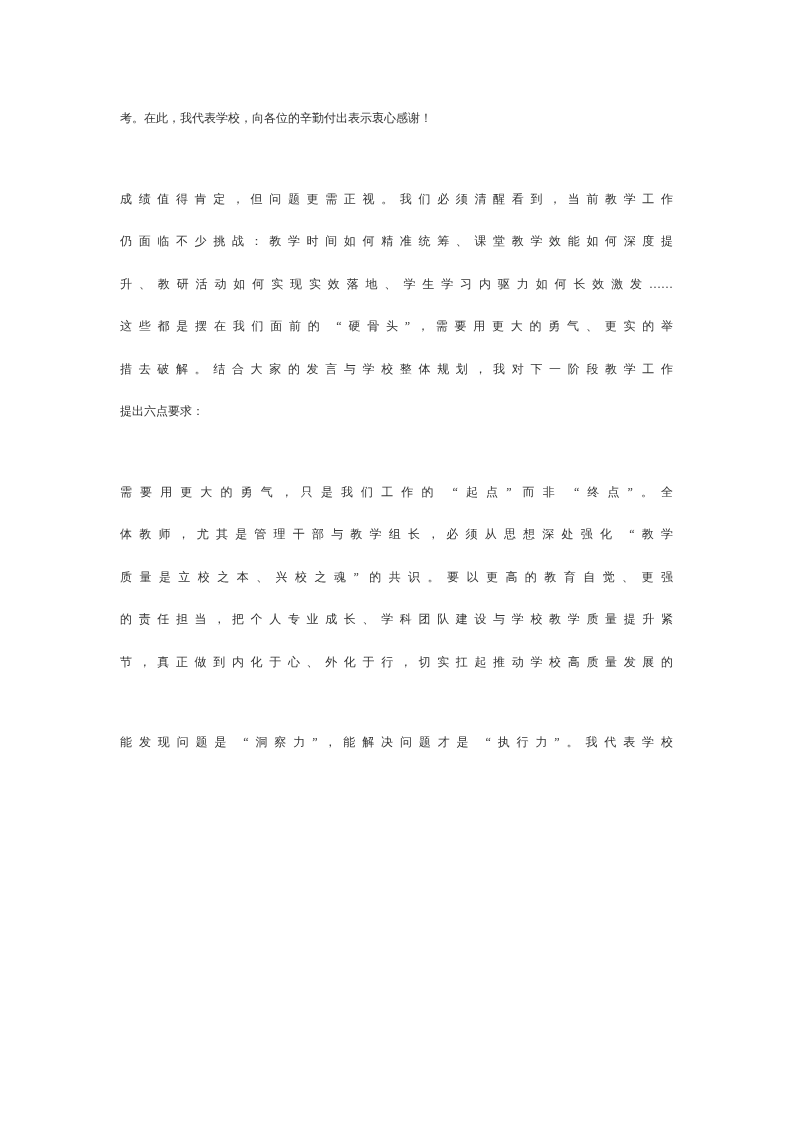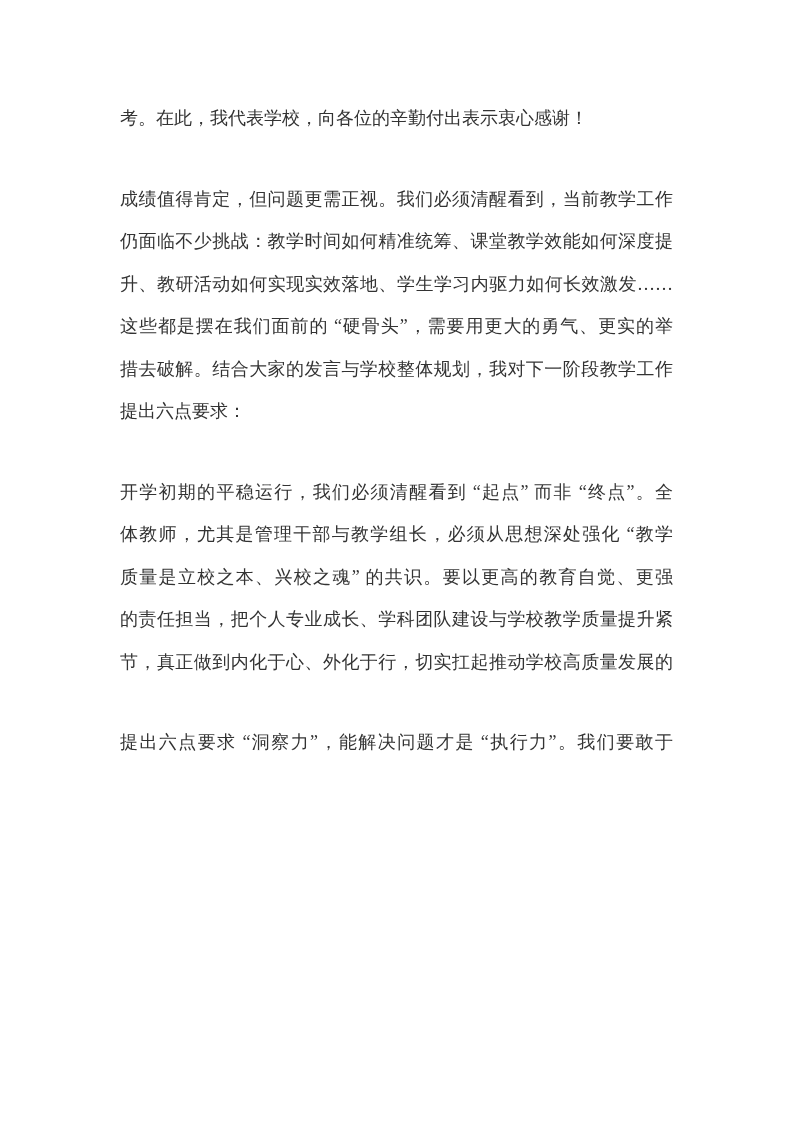--- a/index.html
+++ b/index.html
@@ -8,21 +8,21 @@
     background: #ffffff;
   }
   .page {
     position: relative;
     box-sizing: border-box;
     width: 793px;
     height: 1094px;
     background: #ffffff;
     padding: 97px 120px 0 120px;
     font-family: "Liberation Serif", "DejaVu Serif", serif;
-    font-size: 18px;
+    font-size: 12px;
     line-height: 42.5px;
     color: #333333;
     overflow: hidden;
   }
   .para { margin: 0; }
   .para + .para { margin-top: 38px; }
   .line {
     text-align: left;
     white-space: normal;
   }
@@ -47,25 +47,25 @@
     <div class="line fill">成绩值得肯定，但问题更需正视。我们必须清醒看到，当前教学工作</div>
     <div class="line fill">仍面临不少挑战：教学时间如何精准统筹、课堂教学效能如何深度提</div>
     <div class="line fill">升、教研活动如何实现实效落地、学生学习内驱力如何长效激发……</div>
     <div class="line fill">这些都是摆在我们面前的 “硬骨头”，需要用更大的勇气、更实的举</div>
     <div class="line fill">措去破解。结合大家的发言与学校整体规划，我对下一阶段教学工作</div>
     <div class="line">提出六点要求：</div>
   </div>
 
 
   <div class="para">
-    <div class="line fill">开学初期的平稳运行，我们必须清醒看到 “起点” 而非 “终点”。全</div>
+    <div class="line fill">需要用更大的勇气，只是我们工作的 “起点” 而非 “终点”。全</div>
     <div class="line fill">体教师，尤其是管理干部与教学组长，必须从思想深处强化 “教学</div>
     <div class="line fill">质量是立校之本、兴校之魂” 的共识。要以更高的教育自觉、更强</div>
     <div class="line fill">的责任担当，把个人专业成长、学科团队建设与学校教学质量提升紧</div>
     <div class="line fill">节，真正做到内化于心、外化于行，切实扛起推动学校高质量发展的</div>
   </div>
 
 
   <div class="para">
-    <div class="line fill">提出六点要求 “洞察力”，能解决问题才是 “执行力”。我们要敢于</div>
+    <div class="line fill">能发现问题是 “洞察力”，能解决问题才是 “执行力”。我代表学校</div>
   </div>
 
 </div>
 
 </body></html>

